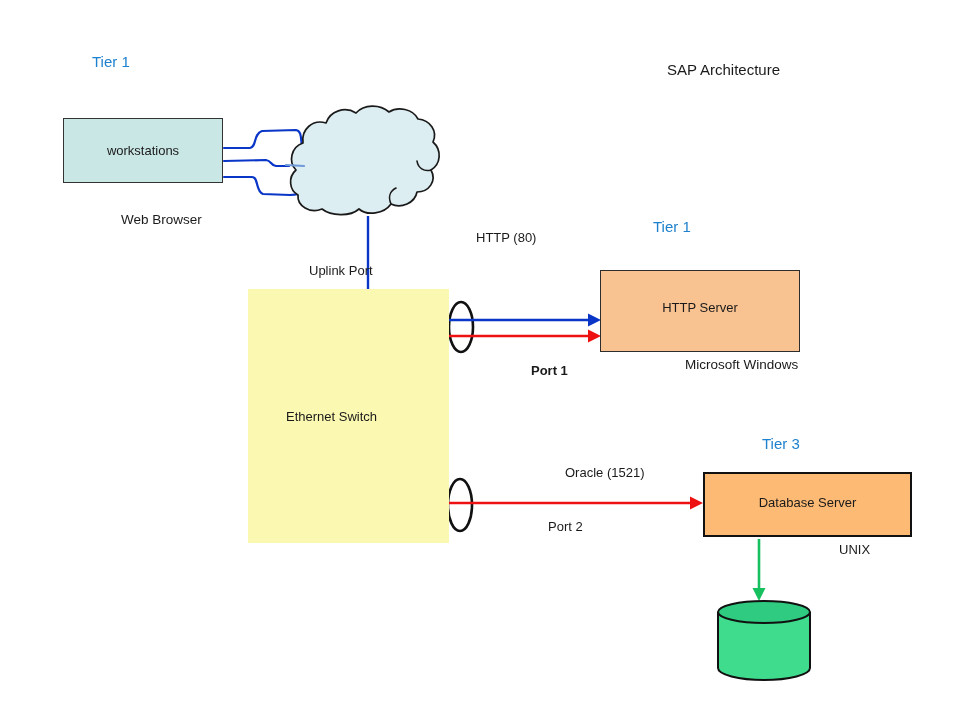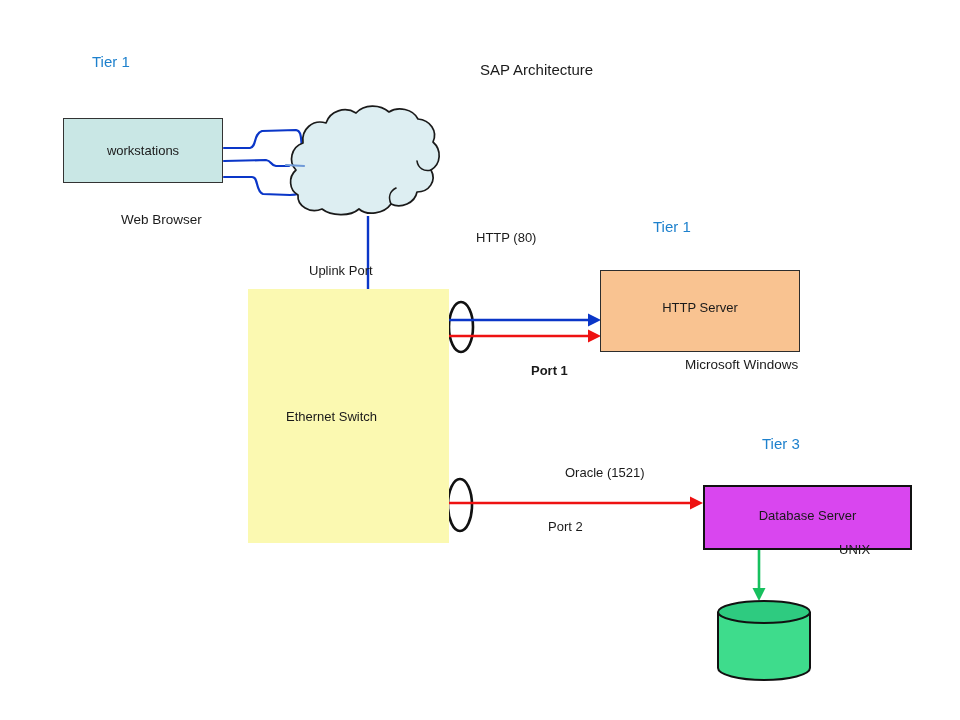--- a/index.html
+++ b/index.html
@@ -6,28 +6,28 @@
   #canvas{
     position:relative;
     width:960px;height:720px;
     background:#ffffff;
     font-family:"Liberation Sans", sans-serif;
     color:#1a1a1a;
     overflow:hidden;
   }
   .lbl{position:absolute;font-size:13px;white-space:nowrap;color:#1a1a1a;margin-left:40px;}
   .tier{position:absolute;font-size:15px;color:#1e81cd;white-space:nowrap;}
-  .title{position:absolute;left:480px;top:61px;width:300px;text-align:left;font-size:15px;color:#1a1a1a;}
+  .title{position:absolute;left:480px;top:61px;width:300px;text-align:right;font-size:15px;color:#1a1a1a;}
   .node{position:absolute;display:flex;align-items:center;justify-content:center;font-size:13px;box-sizing:border-box;}
   #workstations-box{left:63px;top:118px;width:160px;height:65px;background:#c9e7e5;border:1.5px solid #333;}
   #ethernet-switch-box{left:248px;top:289px;width:201px;height:254px;background:#fbf9b1;border:none;}
   #ethernet-switch-box .node-label{transform:translateX(-17px);}
   #http-server-box{left:600px;top:270px;width:200px;height:82px;background:#f9c391;border:1.5px solid #2d2d2d;}
   #http-server-box .node-label{transform:translateY(-4px);}
-  #database-server-box{left:703px;top:472px;width:209px;height:65px;background:#d946ef;border:2px solid #111;margin-top:13px;}
+  #database-server-box{left:703px;top:472px;width:209px;height:65px;background:#fdba74;border:2px solid #111;}
   #database-server-box .node-label{transform:translateY(-2px);}
   svg#diagram-lines{position:absolute;left:0;top:0;width:960px;height:720px;pointer-events:none;}
 </style>
 </head>
 <body>
 
 <div id="canvas">
 
   <svg id="diagram-lines" viewBox="0 0 960 720">
 

